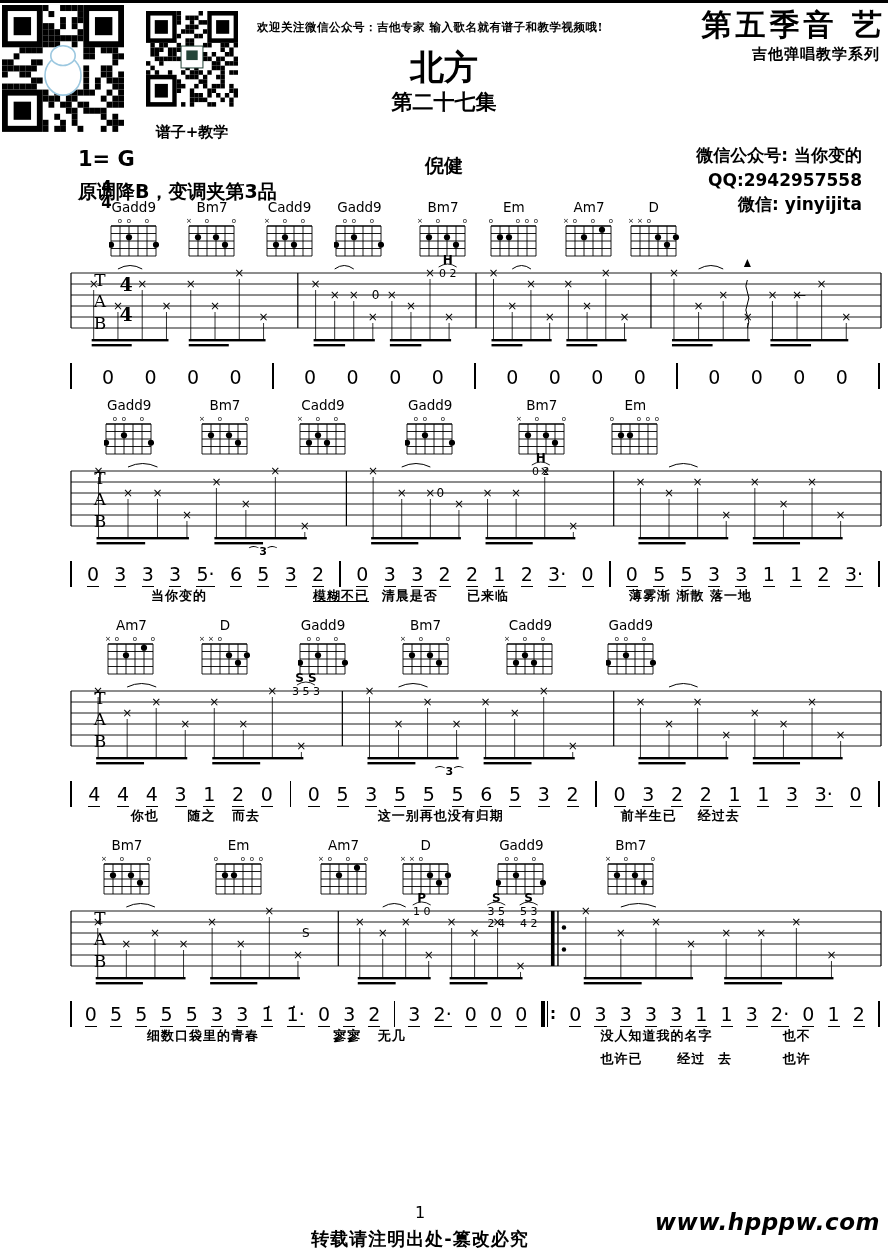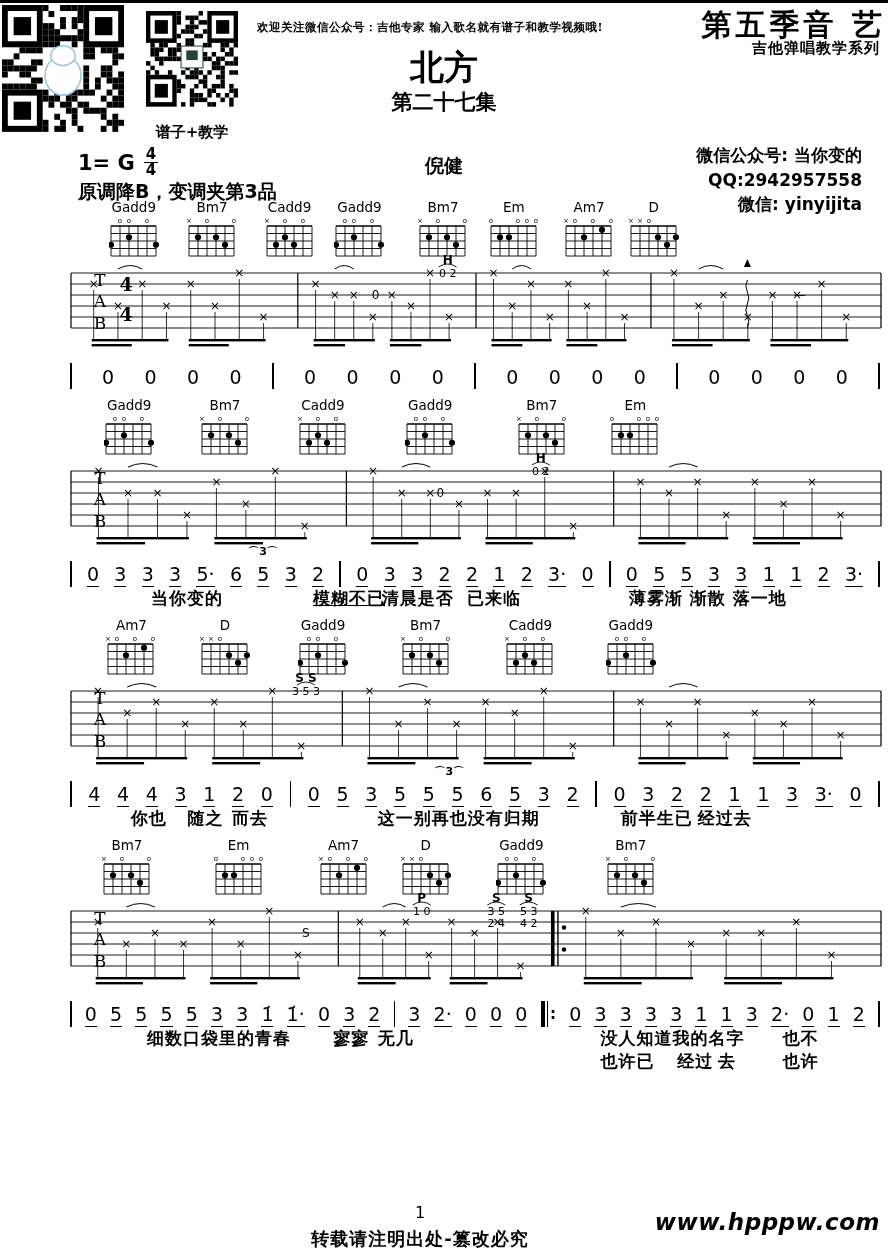--- a/index.html
+++ b/index.html
@@ -7,41 +7,41 @@
         font-family:"DejaVu Sans",sans-serif;color:#000;border-top:3px solid #000;box-sizing:border-box;}
   .abs{position:absolute;}
   .center{text-align:center;}
   .qr-caption{font-family:"DejaVu Serif",serif;font-weight:bold;font-size:15px;}
   .notice{font-family:"DejaVu Serif",serif;font-weight:bold;font-size:11.5px;letter-spacing:.5px;}
   .song-title{font-size:34px;font-weight:bold;}
   .song-subtitle{font-size:21px;font-weight:bold;}
   .song-artist{font-size:19px;font-weight:bold;}
   .series-title{font-family:"DejaVu Serif",serif;font-size:30px;font-weight:bold;letter-spacing:4px;white-space:nowrap;}
   .series-sub{font-family:"DejaVu Serif",serif;font-size:15px;font-weight:bold;letter-spacing:1px;}
-  .keyline{font-size:21px;font-weight:600;display:flex;align-items:center;gap:9px;}
+  .keyline{font-size:21px;font-weight:600;display:flex;align-items:center;gap:9px;flex-direction:column;}
   .frac{display:inline-flex;flex-direction:column;line-height:1.02;font-size:15px;font-weight:bold;text-align:center;}
   .frac .top{border-bottom:1.6px solid #000;padding:0 2px;}
   .capo{font-size:19px;font-weight:600;}
   .contact{font-size:17px;font-weight:600;text-align:right;line-height:1.45;}
   .sys{position:absolute;left:0;width:760px;}
   .chordrow{position:relative;height:52px;}
   .chord{position:absolute;transform:translateX(-50%);text-align:center;}
   .chord .cname{font-size:13.5px;line-height:1;margin-bottom:1px;}
   .tabwrap{margin-left:70px;}
   .melody{position:relative;margin-left:70px;width:810px;display:flex;justify-content:space-between;align-items:flex-end;height:30px;}
   .note{font-size:19px;font-weight:500;line-height:1.15;}
   .note.u{border-bottom:1.6px solid #000;}
   .mbar{width:1.6px;height:26px;background:#000;}
   .rep{display:inline-flex;align-items:center;gap:2px;height:26px;}
   .rep .thick{width:4px;height:26px;background:#000;}
   .rep .thin{width:1.5px;height:26px;background:#000;}
   .rep .dots{font-size:15px;font-weight:bold;line-height:1;}
   .mmark{position:absolute;top:-13px;font-size:11px;font-weight:bold;}
   .lyrrow{position:relative;margin-left:70px;width:810px;height:23px;}
-  .lyr{position:absolute;font-size:17px;font-weight:600;white-space:nowrap;letter-spacing:1px;}
+  .lyr{position:absolute;font-size:13px;font-weight:600;white-space:nowrap;letter-spacing:1px;}
   .footer-page{font-size:16px;}
   .footer-notice{font-family:"DejaVu Serif",serif;font-size:18px;font-weight:bold;letter-spacing:1px;}
   .website{font-size:23px;font-weight:bold;font-style:italic;letter-spacing:.5px;}
 </style>
 </head>
 <body>
 
 <div class="page">
 
   <div class="abs" style="left:2px;top:2px;" id="qr1"><svg width="122" height="126.88000000000001" viewBox="0 0 122 126.88000000000001">
@@ -340,21 +340,21 @@
       </svg></div>
   <div class="abs qr-caption center" style="left:138px;top:120px;width:108px;">谱子+教学</div>
 
   <div class="abs notice" style="left:257px;top:17px;">欢迎关注微信公众号：吉他专家 输入歌名就有谱子和教学视频哦!</div>
 
   <div class="abs song-title center" style="left:304px;top:42px;width:280px;">北方</div>
   <div class="abs song-subtitle center" style="left:304px;top:85px;width:280px;">第二十七集</div>
   <div class="abs song-artist center" style="left:304px;top:114px;width:280px;margin-top:36px;">倪健</div>
 
   <div class="abs series-title" style="right:2px;top:2px;">第五季音 艺</div>
-  <div class="abs series-sub" style="right:8px;top:36px;">吉他弹唱教学系列</div>
+  <div class="abs series-sub" style="right:8px;top:42px;">吉他弹唱教学系列</div>
 
   <div class="abs keyline" style="left:78px;top:144px;">
     <span>1= G</span>
     <span class="frac">
       <span class="top">4</span>
       <span>4</span>
     </span>
   </div>
   <div class="abs capo" style="left:78px;top:176px;">原调降B，变调夹第3品</div>
 

